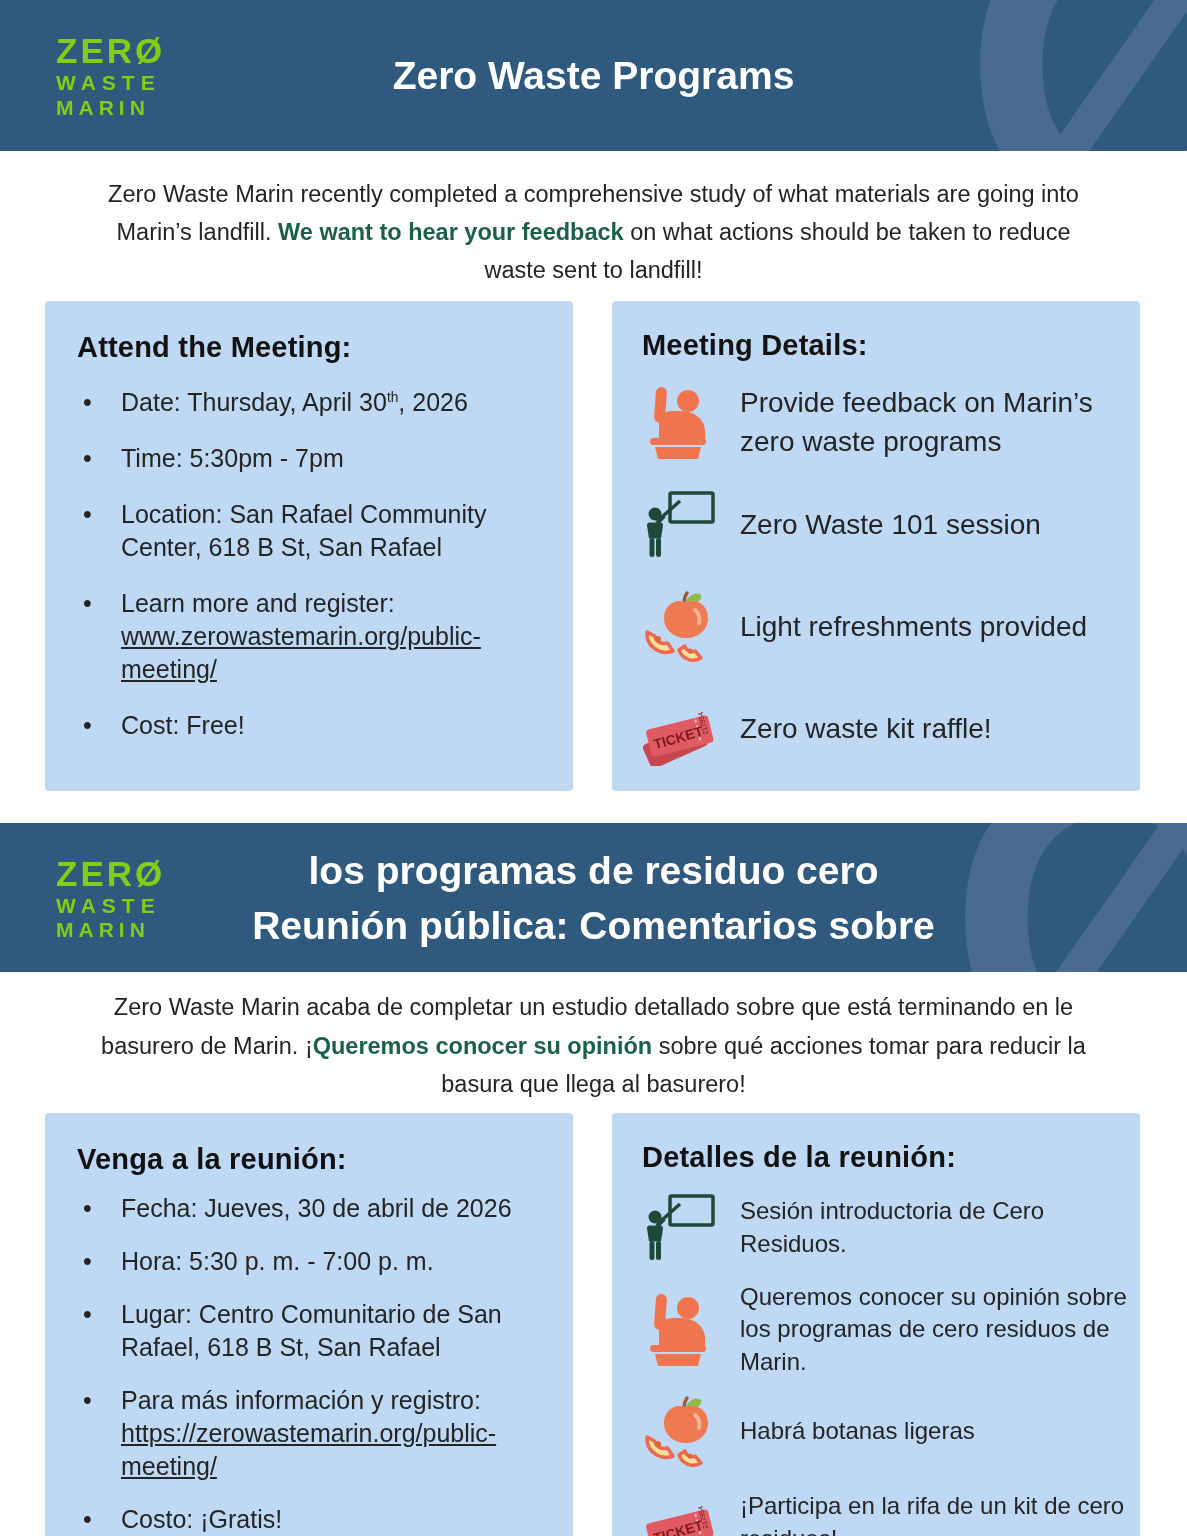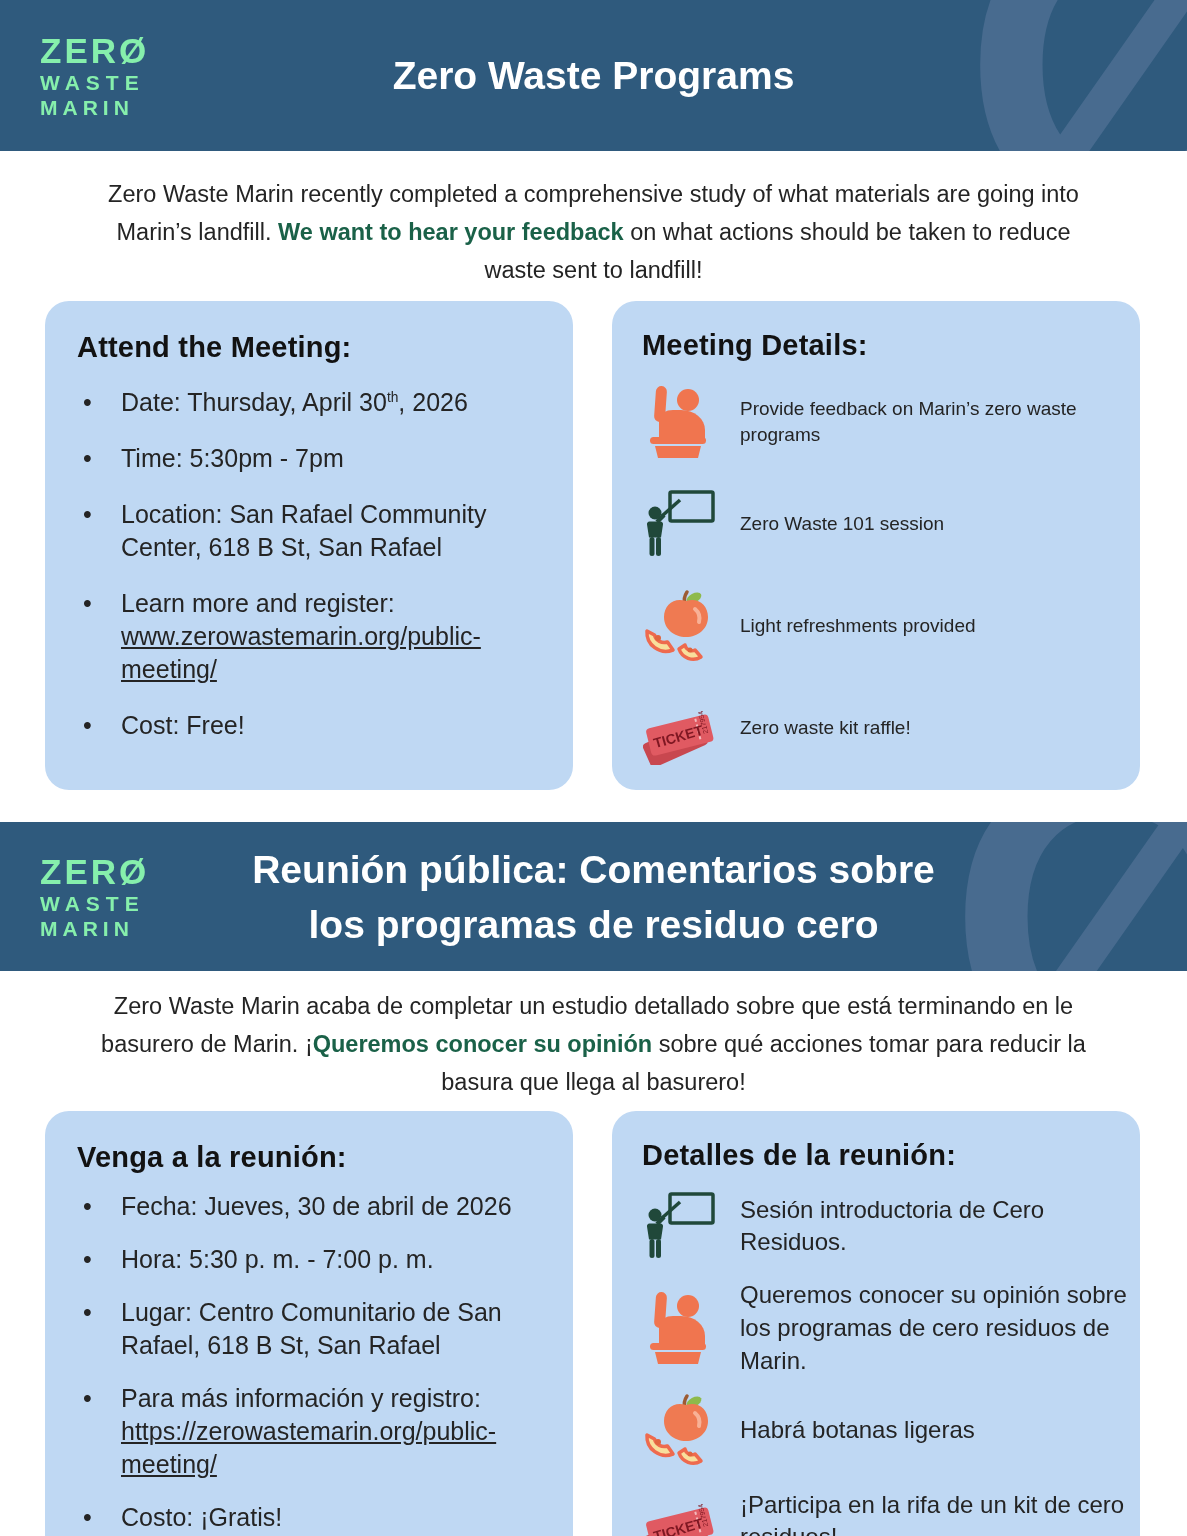--- a/index.html
+++ b/index.html
@@ -12,62 +12,62 @@
   .band{
     position:relative;height:151px;background:#2f5a7d;overflow:hidden;
     display:flex;align-items:center;
   }
   .band.es{height:149px;margin-top:32px;}
   .watermark{
     position:absolute;right:-110px;top:-150px;font-size:430px;font-weight:600;
     color:#486b8f;line-height:1;user-select:none;
   }
   .band.es .watermark{right:-95px;top:-120px;}
-  .logo{margin-left:40px;color:#86efac;line-height:1.06;position:relative;z-index:2;}
+  .logo{margin-left:56px;color:#84cc16;line-height:1.06;position:relative;z-index:2;}
   .logo .l1{font-size:35px;font-weight:700;letter-spacing:3px;}
   .logo .l2{font-size:21px;font-weight:600;letter-spacing:6px;margin-top:3px;}
   .logo .l3{font-size:21px;font-weight:600;letter-spacing:5px;margin-top:2px;}
   .band-title{
     position:absolute;left:0;right:0;top:50%;transform:translateY(-50%);
     text-align:center;color:#ffffff;font-weight:700;font-size:39px;line-height:1.42;
     z-index:1;
   }
   
   .intro{
     width:1020px;margin:24px auto 0;text-align:center;
     font-size:23.5px;line-height:1.62;color:#242424;
   }
   .intro.es{margin-top:16px;}
   .hl{color:#1a6148;font-weight:700;text-align:center;}
   
   .cards-row{display:flex;gap:39px;padding:0 46px 0 45px;margin-top:12px;}
   .cards-row.es{margin-top:10px;}
   .card{
-    background:#bfd8f3;border-radius:24px;width:528px;min-height:441px;
+    background:#bfd8f3;border-radius:4px;width:528px;min-height:441px;
     box-sizing:border-box;
   }
   .card.info{padding:30px 34px 26px 32px;}
   .card.details{padding:28px 12px 24px 30px;}
   .card h2{margin:0;font-size:29px;font-weight:700;color:#121212;letter-spacing:.2px;}
   
   ul.bullets{list-style:none;margin:22px 0 0;padding:0;display:flex;flex-direction:column;gap:23px;
     font-size:25px;line-height:1.32;color:#242424;}
   ul.bullets.tight{gap:20px;margin-top:16px;}
   ul.bullets li{display:flex;}
   .dot{flex:0 0 38px;text-align:left;padding-left:6px;}
   .txt{flex:1;}
   .blk{display:block;}
   .sup{font-size:.55em;vertical-align:super;}
   a.link{color:#242424;text-decoration:underline;cursor:pointer;word-break:break-word;}
   
   .details-list{display:flex;flex-direction:column;gap:26px;margin-top:22px;}
   .details-list.es{gap:15px;margin-top:16px;}
   .drow{display:flex;align-items:center;gap:22px;}
   .drow .ic{flex:0 0 76px;height:76px;display:flex;align-items:center;justify-content:center;}
-  .drow .dtxt{flex:1;font-size:19px;line-height:1.38;color:#242424;}
+  .drow .dtxt{flex:1;font-size:28px;line-height:1.38;color:#242424;}
   .details-list.es .drow .dtxt{font-size:24px;line-height:1.36;}
 </style>
 </head>
 <body>
 
 <header class="band">
   <span class="watermark">Ø</span>
   <div class="logo">
     <div class="l1">ZERØ</div>
     <div class="l2">WASTE</div>
@@ -187,22 +187,22 @@
 </div>
 
 <header class="band es">
   <span class="watermark">Ø</span>
   <div class="logo">
     <div class="l1">ZERØ</div>
     <div class="l2">WASTE</div>
     <div class="l3">MARIN</div>
   </div>
   <div class="band-title">
+    <div>los programas de residuo cero</div>
     <div>Reunión pública: Comentarios sobre</div>
-    <div>los programas de residuo cero</div>
   </div>
 </header>
 
 <p class="intro es"><span>Zero Waste Marin acaba de completar un estudio detallado sobre que está terminando en le basurero de Marin. ¡</span><span class="hl">Queremos conocer su opinión</span><span> sobre qué acciones tomar para reducir la basura que llega al basurero!</span></p>
 
 <div class="cards-row es">
 
   <section class="card info">
     <h2>Venga a la reunión:</h2>
     <ul class="bullets tight">

